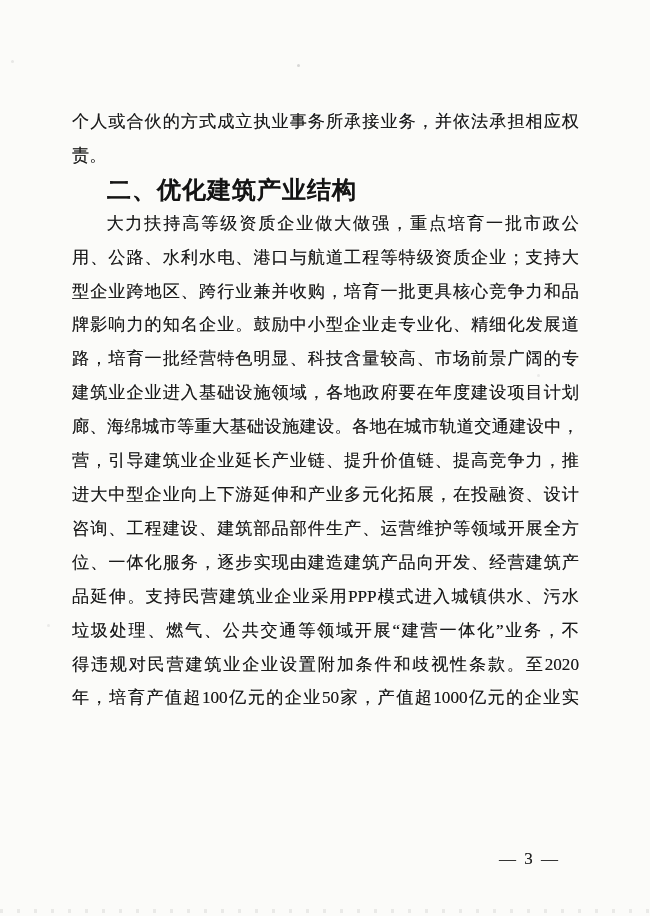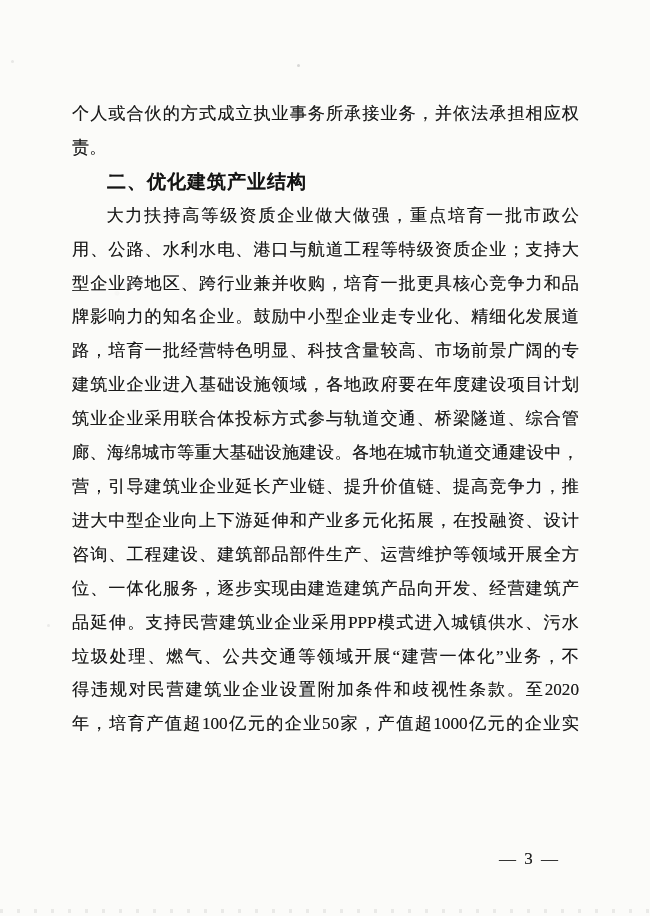--- a/index.html
+++ b/index.html
@@ -21,21 +21,21 @@
     inset: 0;
     background:
       radial-gradient(circle at 18% 32%, rgba(180,180,175,0.06) 0 2px, transparent 3px),
       radial-gradient(circle at 72% 61%, rgba(180,180,175,0.05) 0 2px, transparent 3px),
       #fbfbf9;
   }
 
   .text-block {
     position: absolute;
     left: 72px;
-    top: 97px;
+    top: 105px;
     width: 507px;
     color: #1a1a1a;
     font-size: 17.2px;
     line-height: 33.9px;
     text-shadow: 0 0 0.5px rgba(20,20,20,0.55);
   }
 
   .line {
     text-align: left;
     white-space: normal;
@@ -47,21 +47,21 @@
     text-justify: inter-character;
   }
 
   .line.indent {
     text-indent: 2em;
   }
 
   .line.heading {
     font-family: "Liberation Sans", "DejaVu Sans", sans-serif;
     font-weight: 700;
-    font-size: 19px;
+    font-size: 24px;
     text-indent: 35px;
     letter-spacing: 1px;
     color: #141414;
   }
 
   .page-number {
     position: absolute;
     top: 849px;
     right: 90px;
     font-size: 17px;
@@ -108,21 +108,20 @@
   <div class="text-block">
     <div class="line j">个人或合伙的方式成立执业事务所承接业务，并依法承担相应权</div>
     <div class="line">责。</div>
     <div class="line heading">二、优化建筑产业结构</div>
     <div class="line j indent">大力扶持高等级资质企业做大做强，重点培育一批市政公</div>
     <div class="line j">用、公路、水利水电、港口与航道工程等特级资质企业；支持大</div>
     <div class="line j">型企业跨地区、跨行业兼并收购，培育一批更具核心竞争力和品</div>
     <div class="line j">牌影响力的知名企业。鼓励中小型企业走专业化、精细化发展道</div>
     <div class="line j">路，培育一批经营特色明显、科技含量较高、市场前景广阔的专</div>
     <div class="line j">建筑业企业进入基础设施领域，各地政府要在年度建设项目计划</div>
-    <div class="line j">筑业企业采用联合体投标方式参与轨道交通、桥梁隧道、综合管</div>
     <div class="line j">廊、海绵城市等重大基础设施建设。各地在城市轨道交通建设中，</div>
     <div class="line j">营，引导建筑业企业延长产业链、提升价值链、提高竞争力，推</div>
     <div class="line j">进大中型企业向上下游延伸和产业多元化拓展，在投融资、设计</div>
     <div class="line j">咨询、工程建设、建筑部品部件生产、运营维护等领域开展全方</div>
     <div class="line j">位、一体化服务，逐步实现由建造建筑产品向开发、经营建筑产</div>
     <div class="line j">品延伸。支持民营建筑业企业采用PPP模式进入城镇供水、污水</div>
     <div class="line j">垃圾处理、燃气、公共交通等领域开展“建营一体化”业务，不</div>
     <div class="line j">得违规对民营建筑业企业设置附加条件和歧视性条款。至2020</div>
     <div class="line j">年，培育产值超100亿元的企业50家，产值超1000亿元的企业实</div>
   </div>

